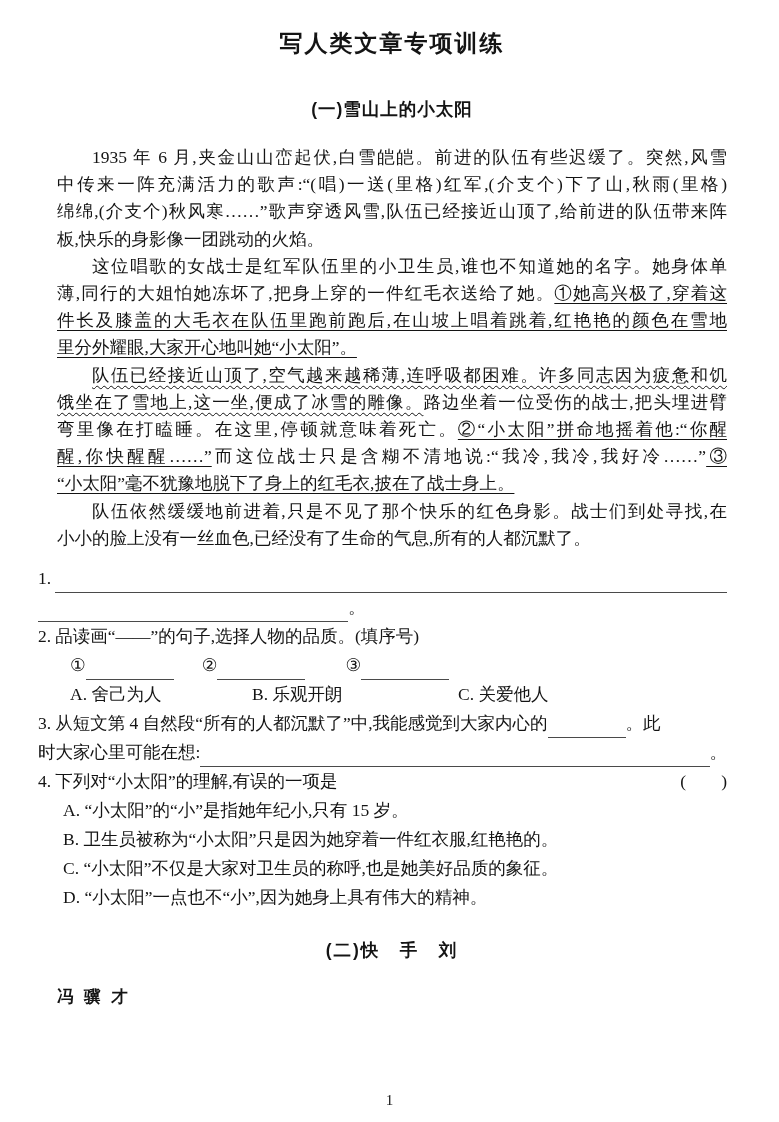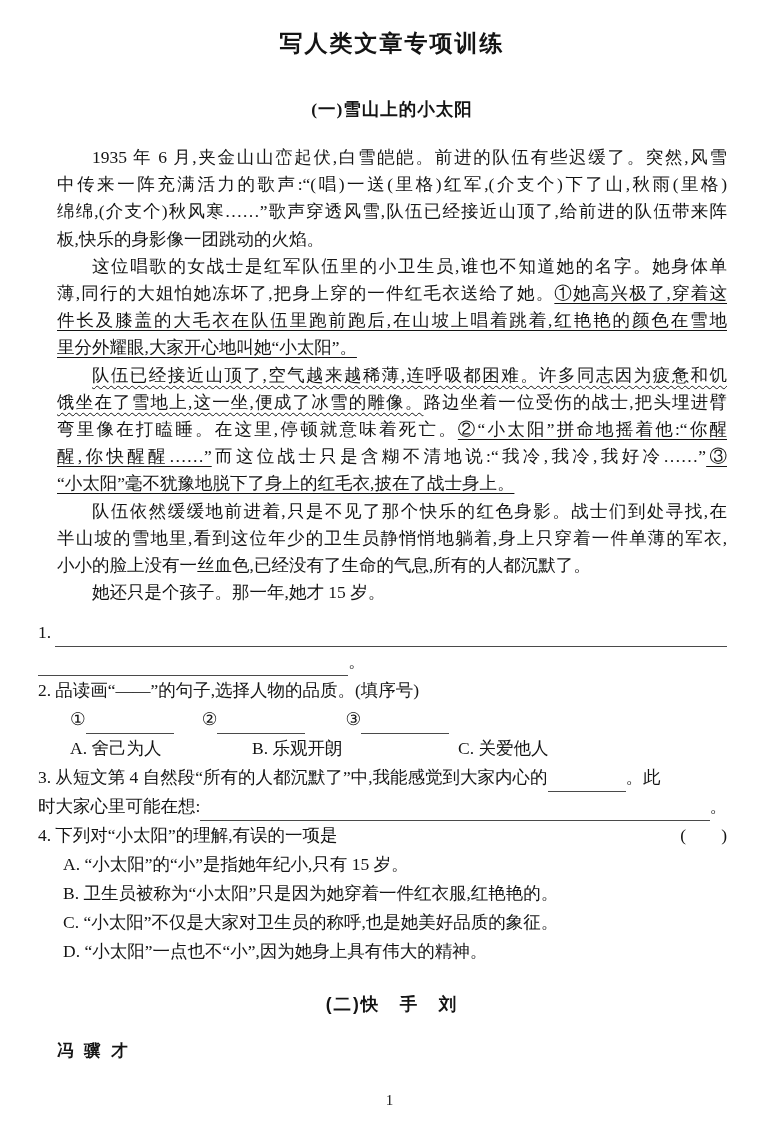--- a/index.html
+++ b/index.html
@@ -8,21 +8,21 @@
     position:relative; box-sizing:border-box;
     padding:26px 52px 0 57px;
     font-family:"Liberation Serif", serif;
     overflow:hidden;
   }
   .title {
     text-align:center; font-family:"Liberation Sans", sans-serif;
     font-weight:700; font-size:23px; letter-spacing:2px; margin-top:2px;
   }
   .sec-heading {
-    text-align:center; font-family:Liberation Serif, serif;
+    text-align:center; font-family:Liberation Sans, sans-serif;
     font-weight:700; font-size:17.5px; letter-spacing:1px; margin-top:38px;
   }
   .passage { margin-top:23px; font-size:17.5px; line-height:27.2px; }
   .pline { text-align:justify; text-justify:inter-character; }
   .pline.fill { text-align-last:justify; }
   .pline.indent { text-indent:2em; }
   .u-line { text-decoration:underline; text-decoration-thickness:1.3px; text-underline-offset:4px; }
   .u-wavy { text-decoration:underline wavy; text-decoration-thickness:1px; text-underline-offset:4px; }
 
   .questions { margin-top:12px; margin-left:-19px; font-size:17.5px; line-height:29px; }
@@ -72,23 +72,21 @@
       <div class="pline indent fill"><span>这位唱歌的女战士是红军队伍里的小卫生员,谁也不知道她的名字。她身体单</span></div>
       <div class="pline fill"><span>薄,同行的大姐怕她冻坏了,把身上穿的一件红毛衣送给了她。</span><span class="u-line">①她高兴极了,穿着这</span></div>
       <div class="pline fill"><span class="u-line">件长及膝盖的大毛衣在队伍里跑前跑后,在山坡上唱着跳着,红艳艳的颜色在雪地</span></div>
       <div class="pline"><span class="u-line">里分外耀眼,大家开心地叫她“小太阳”。</span></div>
       <div class="pline indent fill"><span class="u-wavy">队伍已经接近山顶了,空气越来越稀薄,连呼吸都困难。许多同志因为疲惫和饥</span></div>
       <div class="pline fill"><span class="u-wavy">饿坐在了雪地上,这一坐,便成了冰雪的雕像。</span><span>路边坐着一位受伤的战士,把头埋进臂</span></div>
       <div class="pline fill"><span>弯里像在打瞌睡。在这里,停顿就意味着死亡。</span><span class="u-line">②“小太阳”拼命地摇着他:“你醒</span></div>
       <div class="pline fill"><span class="u-line">醒,你快醒醒……”</span><span>而这位战士只是含糊不清地说:“我冷,我冷,我好冷……”</span><span class="u-line">③</span></div>
       <div class="pline"><span class="u-line">“小太阳”毫不犹豫地脱下了身上的红毛衣,披在了战士身上。</span></div>
       <div class="pline indent fill"><span>队伍依然缓缓地前进着,只是不见了那个快乐的红色身影。战士们到处寻找,在</span></div>
-      <div class="pline fill"><span>半山坡的雪地里,看到这位年少的卫生员静悄悄地躺着,身上只穿着一件单薄的军衣,</span></div>
       <div class="pline"><span>小小的脸上没有一丝血色,已经没有了生命的气息,所有的人都沉默了。</span></div>
-      <div class="pline indent"><span>她还只是个孩子。那一年,她才 15 岁。</span></div>
     </div>
 
   <div class="questions">
 
     <div>
       <div class="q-line">
         <span class="q-num">1.</span>
         <span class="blank grow"></span>
       </div>
       <div class="q-line">

